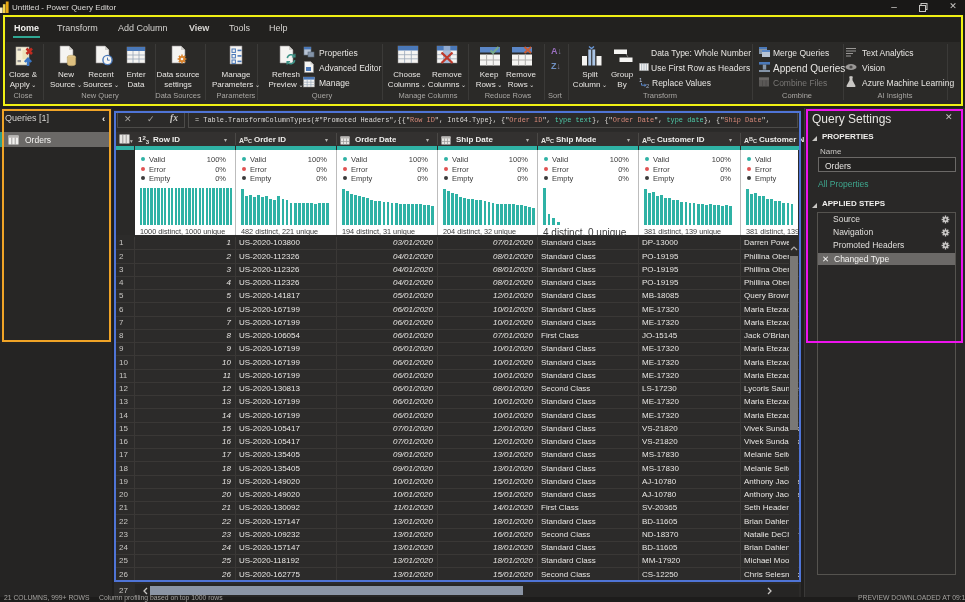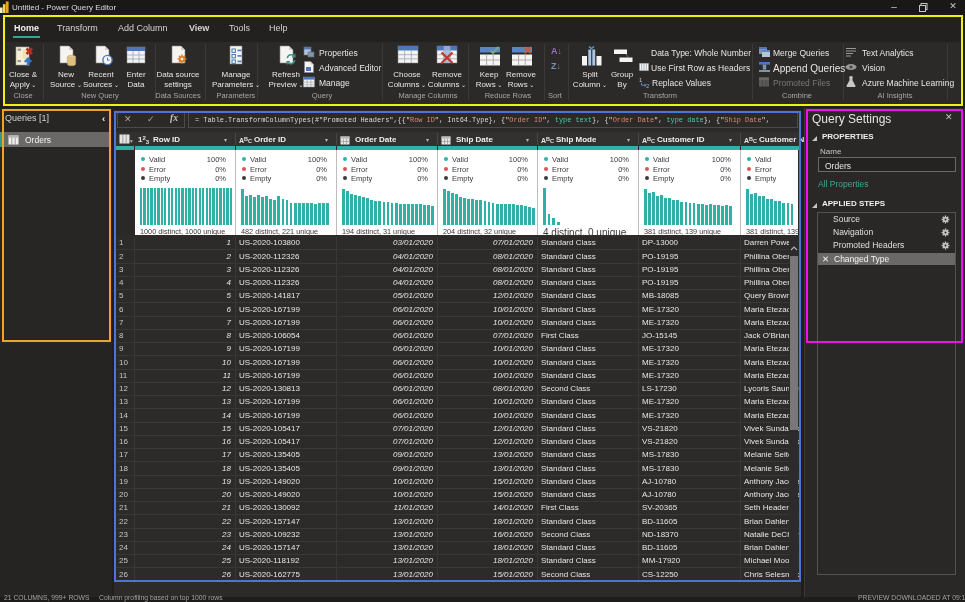--- a/index.html
+++ b/index.html
@@ -201,21 +201,21 @@
 <rect x="1" y="1" width="11" height="2.6" fill="#4a78b8"></rect>
         <rect x="4.8" y="3.6" width="3.4" height="5" fill="#8494a8"></rect>
 <rect x="1" y="9" width="11" height="2" fill="#8494a8"></rect>
 </svg>
       <div class="ab" style="left:767px;top:20.5px;font-size:10px;color:#e8e6e3">Append Queries <c></c></div>
 <svg class="ab" style="left:752px;top:34px" width="13" height="12" viewBox="0 0 13 12">
 <rect x="1" y="1.5" width="10" height="9" fill="#5a5856"></rect>
         <rect x="1" y="1.5" width="10" height="2.4" fill="#6a6866"></rect>
 <path d="M4.5 4.5 V10 M8 4.5 V10" stroke="#4a4846" stroke-width="0.8"></path>
 </svg>
-      <div class="ab" style="left:767px;top:35.5px;font-size:8.5px;color:#7a7876">Promoted Files</div>
+      <div class="ab" style="left:767px;top:35.5px;font-size:8.5px;color:#7a7876">Combine Files</div>
 <div class="grp" style="left:756px;width:70px">Combine</div>
 <svg class="ab" style="left:839px;top:4px" width="12" height="12" viewBox="0 0 12 12">
 <path d="M1 2.5 H11 M1 5 H11 M1 7.5 H8 M1 10 H6" stroke="#9a9896" stroke-width="1"></path>
 </svg>
       <div class="ab" style="left:856px;top:5.5px;font-size:8.5px;color:#e8e6e3">Text Analytics</div>
 <svg class="ab" style="left:839px;top:19px" width="12" height="12" viewBox="0 0 12 12">
 <ellipse cx="6" cy="6" rx="5.5" ry="3" fill="#9a9896"></ellipse>
         <circle cx="6" cy="6" r="1.6" fill="#4a4846"></circle>
 </svg>
       <div class="ab" style="left:856px;top:20.5px;font-size:8.5px;color:#e8e6e3">Vision</div>
@@ -778,20 +778,32 @@
 <div class="ab" style="left:629px;top:1.3px;font-size:8px;color:#e8e6e3;white-space:nowrap">Chris Selesnick</div>
 </div>
 </div>
 <div class="ab" style="left:134px;top:237px;width:1px;height:343px;background:#3a3836"></div>
 <div class="ab" style="left:235px;top:237px;width:1px;height:343px;background:#3a3836"></div>
 <div class="ab" style="left:336px;top:237px;width:1px;height:343px;background:#3a3836"></div>
 <div class="ab" style="left:437px;top:237px;width:1px;height:343px;background:#3a3836"></div>
 <div class="ab" style="left:537px;top:237px;width:1px;height:343px;background:#3a3836"></div>
 <div class="ab" style="left:638px;top:237px;width:1px;height:343px;background:#3a3836"></div>
 <div class="ab" style="left:740px;top:237px;width:1px;height:343px;background:#3a3836"></div>
+<div class="ab" style="left:115px;top:582px;width:684px;height:15px;background:#2c2b2a">
+<div class="ab" style="left:4px;top:4px;font-size:8px;color:#c8c6c3">27</div>
+<div class="ab" style="left:20px;top:2px;width:664px;height:13px;background:#262524">
+<svg class="ab" style="left:8px;top:3px" width="5" height="8" viewBox="0 0 5 8">
+          <path d="M4 1 L1 4 L4 7" stroke="#c8c6c3" stroke-width="1.3" fill="none"></path>
+        </svg>
+<svg class="ab" style="left:632px;top:3px" width="5" height="8" viewBox="0 0 5 8">
+          <path d="M1 1 L4 4 L1 7" stroke="#c8c6c3" stroke-width="1.3" fill="none"></path>
+        </svg>
+<div class="ab" style="left:15px;top:2px;width:373px;height:9px;background:#8a94a4"></div>
+</div>
+    </div>
 <div class="ab" style="left:789px;top:240px;width:9px;height:340px;background:#2c2b2a"></div>
 <svg class="ab" style="left:790px;top:246px" width="8" height="5" viewBox="0 0 8 5">
       <path d="M1 4 L4 1 L7 4" stroke="#b0aeac" stroke-width="1.2" fill="none"></path>
     </svg>
 <div class="ab" style="left:789.5px;top:256px;width:8px;height:174px;background:#7a7876"></div>
 <div class="ab" style="left:790px;top:563px;font-size:7px;color:#b8b6b3"><c></c></div>
 <div class="ab" style="left:114px;top:111px;width:687px;height:471px;border:2.5px solid #4f74d6"></div>
 <div class="ab" style="left:804px;top:108px;width:161px;height:489px;background:#292827;border-left:1px solid #3a3938"></div>
 <div class="ab" style="left:812px;top:112px;font-size:12px;color:#e8e6e3">Query Settings</div>
 <div class="ab" style="left:945px;top:112px;font-size:9px;color:#c8c6c3">✕</div>

